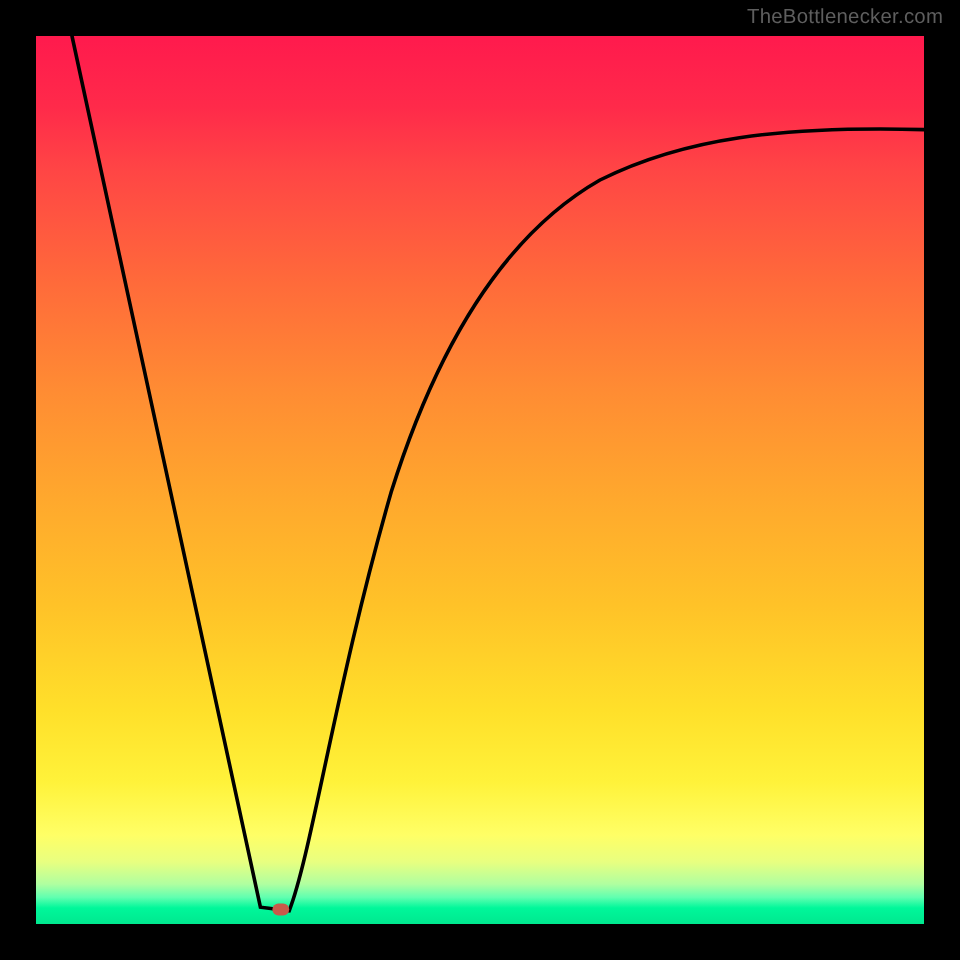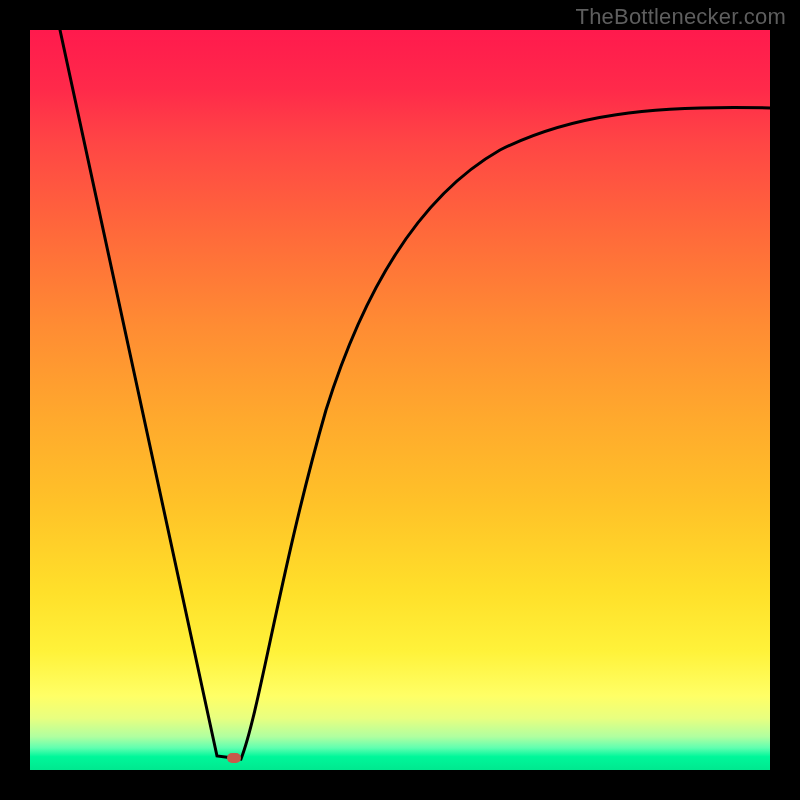--- a/index.html
+++ b/index.html
@@ -33,21 +33,21 @@
       #60ffb0 97%,
       #00f79a 98.2%,
       #00e88f 100%
     );
   }
   .watermark {
     position: absolute;
     top: 4px;
     right: 14px;
     color: #5e5e5e;
-    font-size: 22px;
+    font-size: 17px;
     letter-spacing: 0.2px;
     font-weight: 500;
   }
   svg.curve {
     position: absolute;
     left: 0;
     top: 0;
     width: 740px;
     height: 740px;
   }

